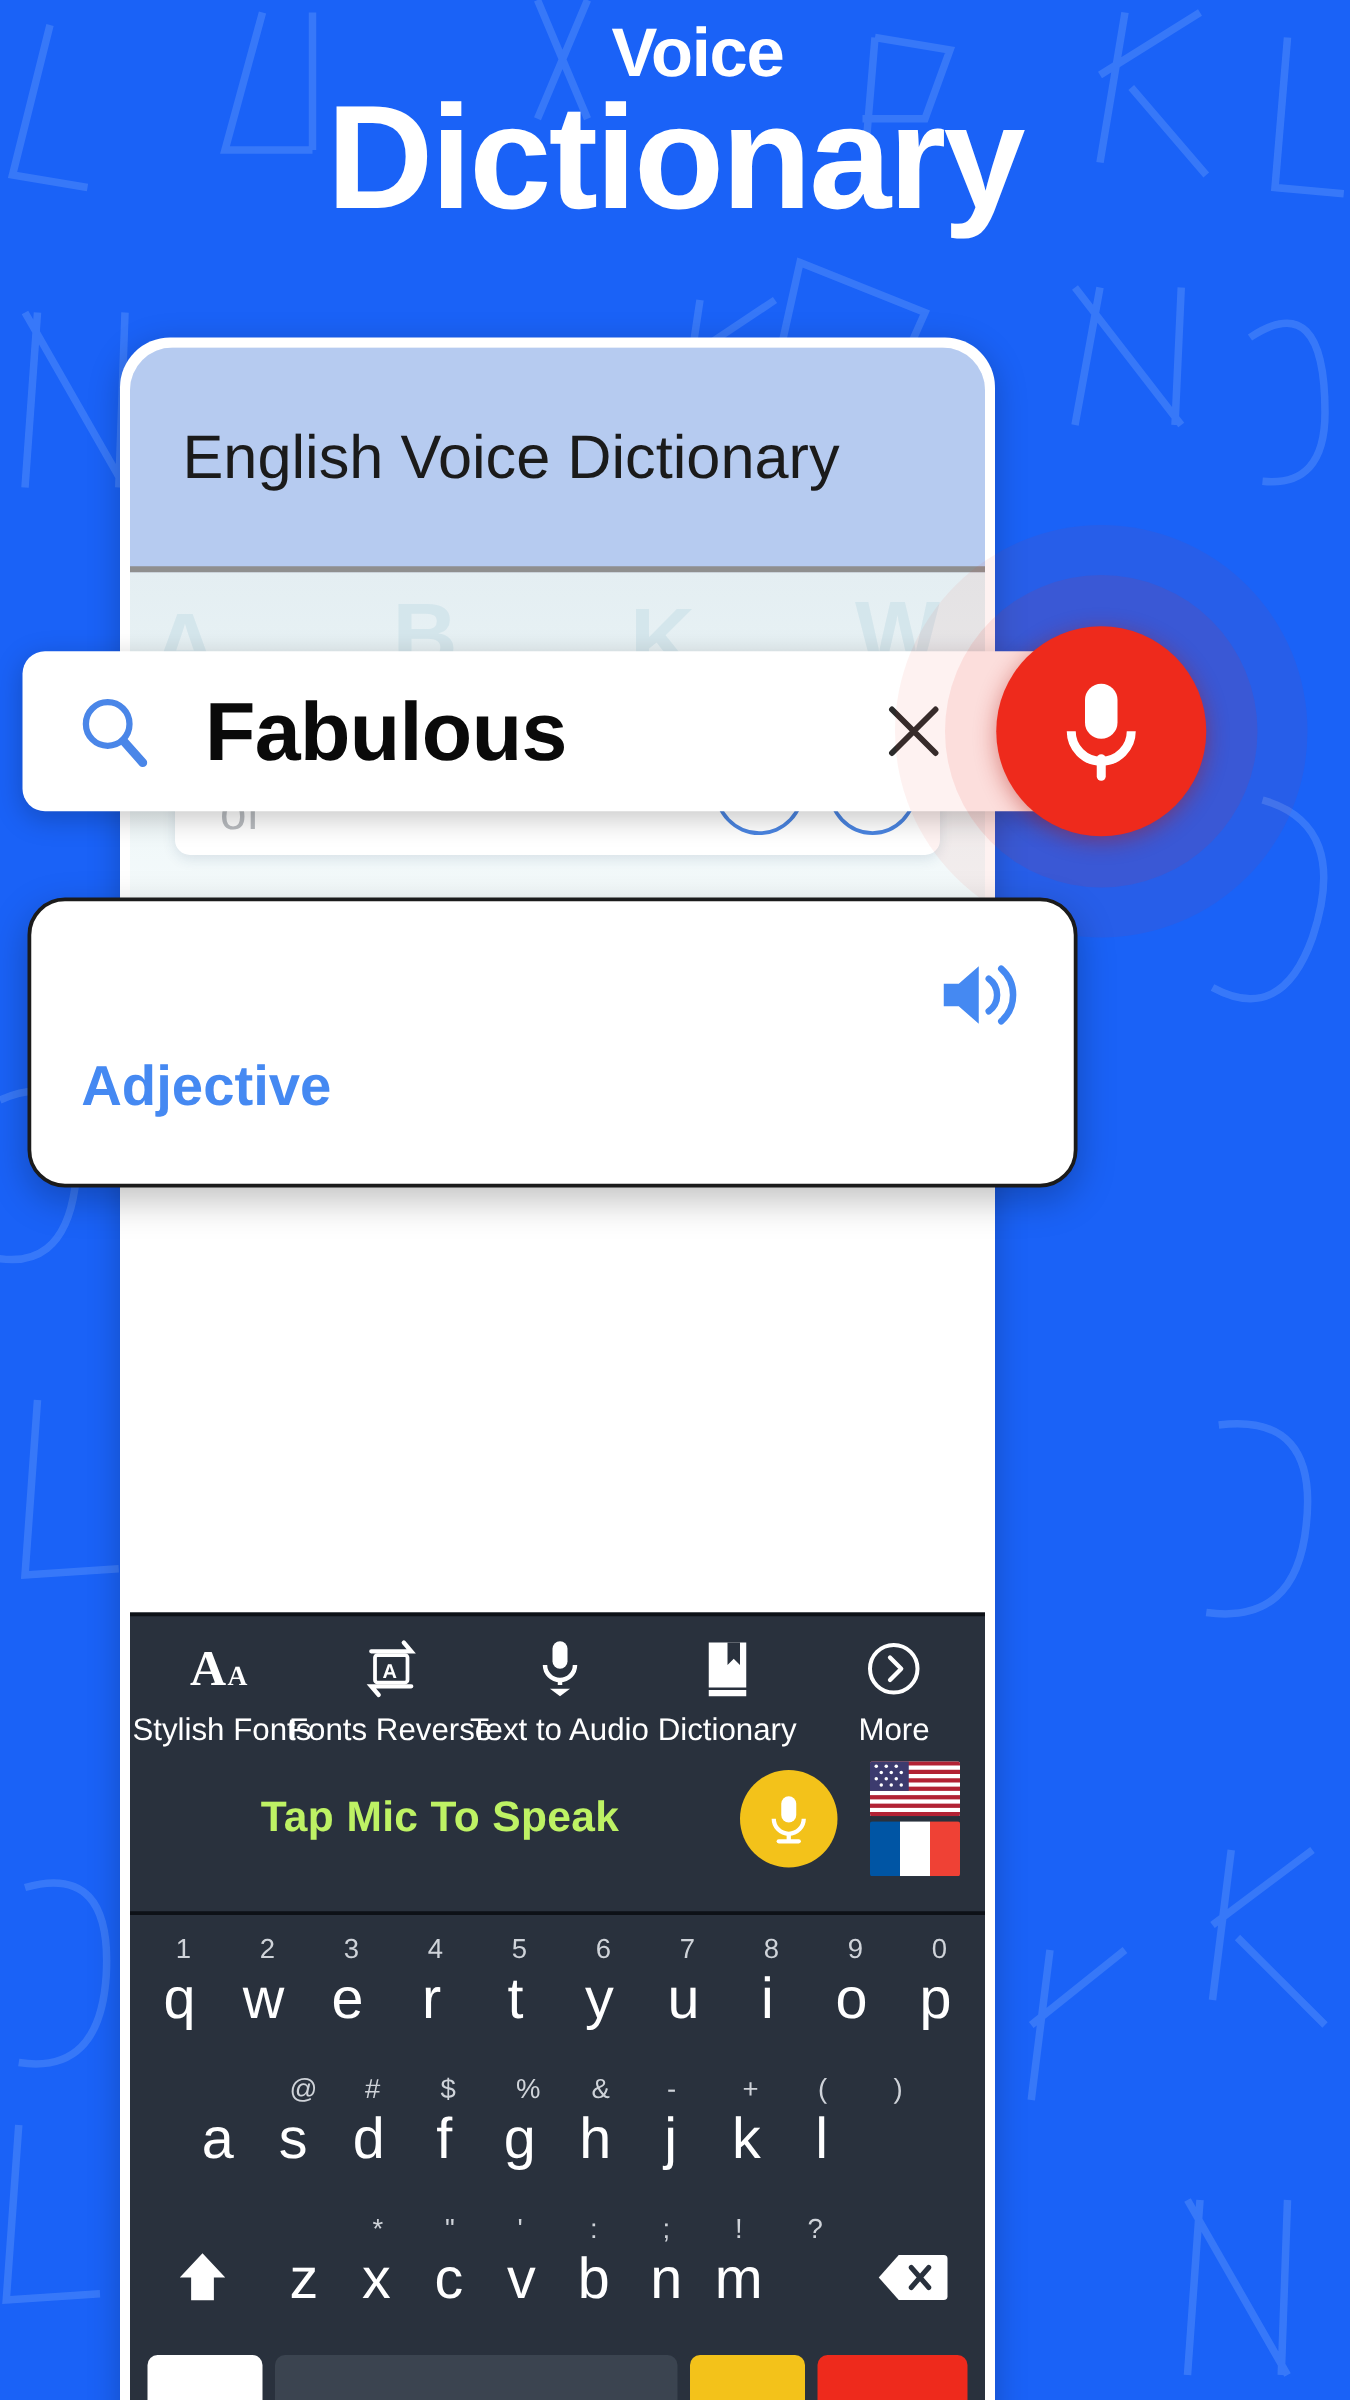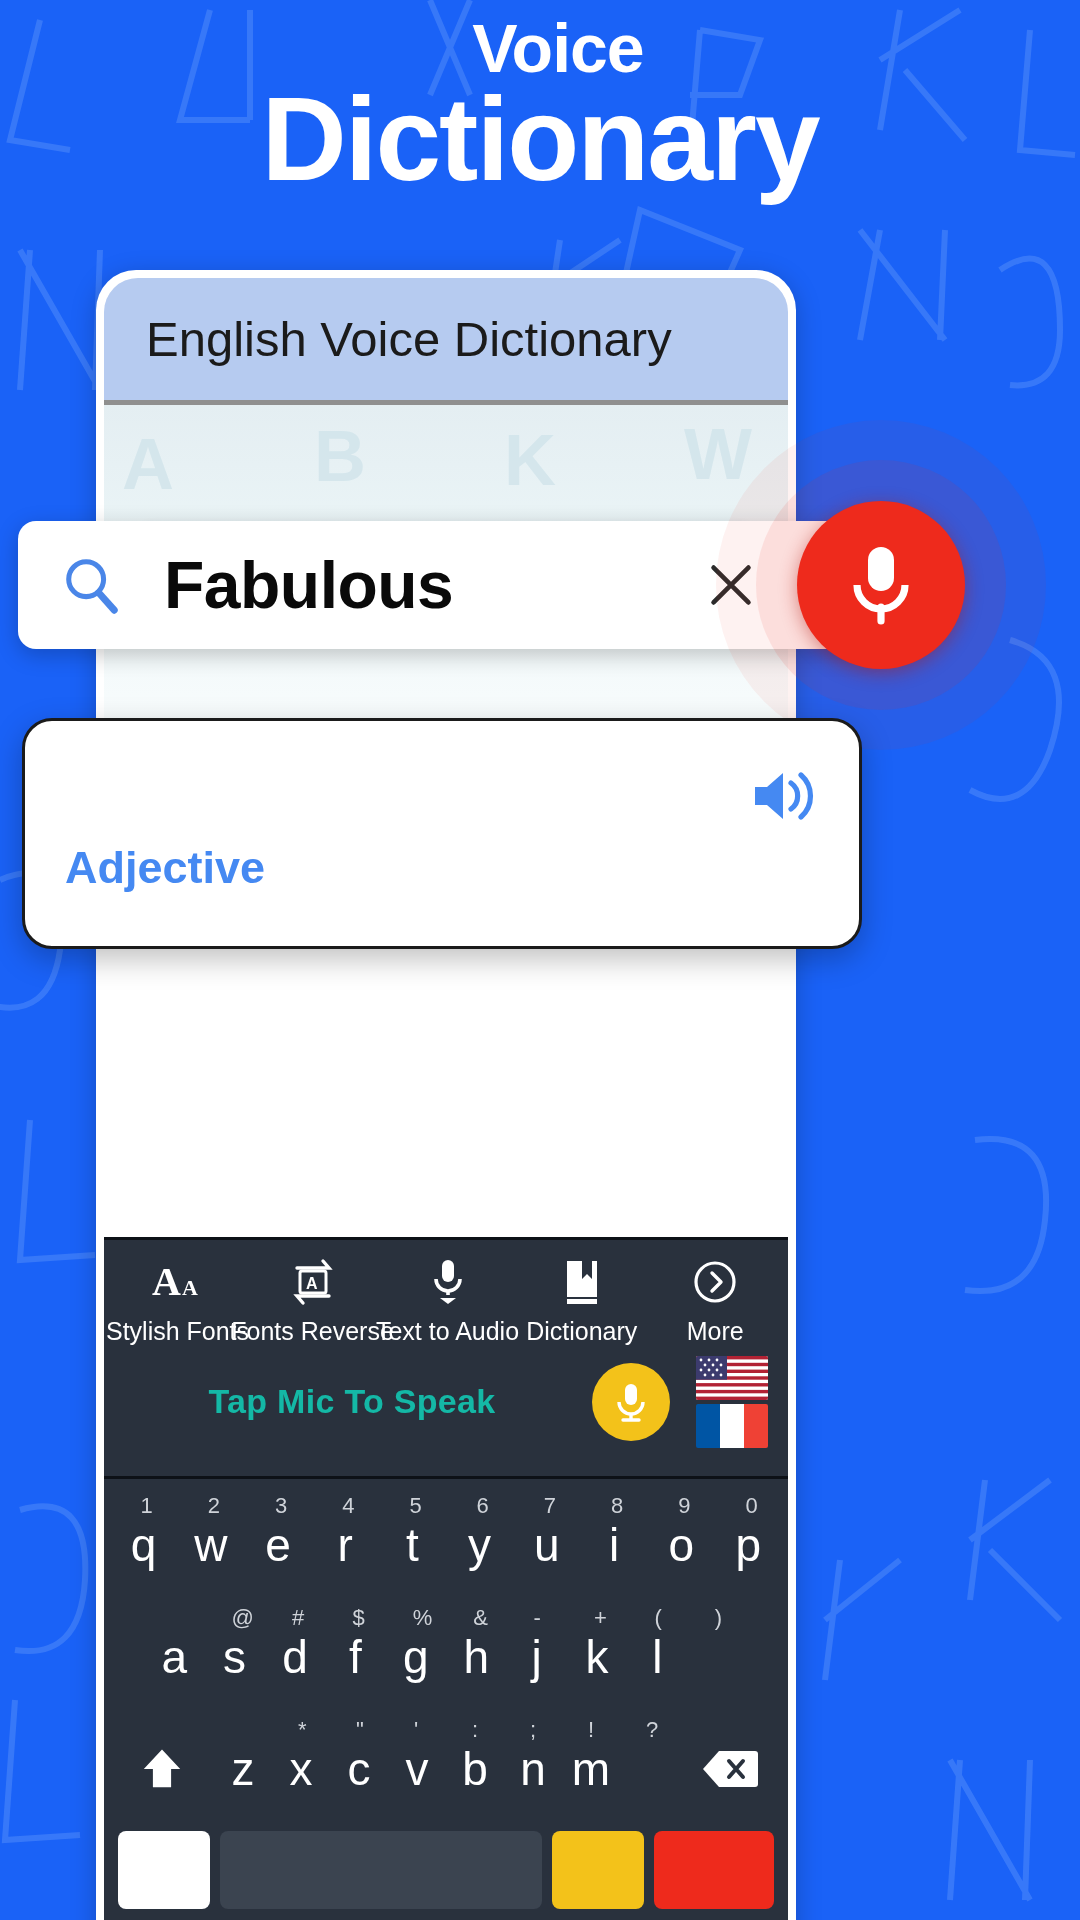--- a/index.html
+++ b/index.html
@@ -18,21 +18,21 @@
   }
   #bg svg { position: absolute; inset: 0; width: 100%; height: 100%; }
 
   
   #hero {
     position: absolute; left: 0; right: 0; top: 14px;
     text-align: center; z-index: 5;
   }
   #hero .l1 {
     display: block; color: #fff; font-weight: 700;
-    font-size: 68px; line-height: 1.02; letter-spacing: -1px; margin-left: 36px;
+    font-size: 55px; line-height: 1.02; letter-spacing: -1px; margin-left: 36px;
   }
   #hero .l2 {
     display: block; color: #fff; font-weight: 700;
     font-size: 118px; line-height: 1.02; letter-spacing: -2px;
     margin-top: -4px;
   }
 
   
   #phone {
     position: absolute;
@@ -44,21 +44,21 @@
     z-index: 6;
   }
   #phone-inner {
     position: absolute; left: 8px; right: 8px; top: 8px; bottom: 0;
     background: #eef3fb;
     border-radius: 34px 34px 0 0;
     overflow: hidden;
   }
   
   #appbar {
-    height: 127px;
+    height: 180px;
     background: #b6cbf0;
     display: flex; align-items: center;
     padding: 0 20px 0 42px;
     border-bottom: 5px solid #8f8f8f;
   }
   #appbar .title {
     color: #1b1b1b; font-size: 49px; font-weight: 400;
     white-space: nowrap;
   }
   
@@ -106,21 +106,21 @@
   .tool { display: flex; flex-direction: column; align-items: center; width: 135px; }
   .tool .ic { height: 52px; display:flex; align-items:center; justify-content:center; }
   .tool .tl { color: #fff; font-size: 25px; margin-top: 9px; white-space: nowrap; }
 
   .toolrow2 {
     display: flex; align-items: center;
     padding: 10px 14px 4px 18px; gap: 10px;
   }
   .toolrow2 .tool { width: 106px; }
   .toolrow2 .mid {
-    flex: 1; text-align: center; color: #14b8a6;
+    flex: 1; text-align: center; color: #bef264;
     font-size: 34px; font-weight: 600; letter-spacing: .3px;
     padding-bottom: 16px;
   }
   .micbtn {
     width: 78px; height: 78px; border-radius: 50%;
     background: #f3c21a; display:flex; align-items:center; justify-content:center;
     margin-bottom: 14px;
   }
   .flags { display:flex; flex-direction: column; gap:4px; margin: 0 6px 14px 16px; }
   .flag { width: 72px; height: 44px; border-radius: 2px; overflow: hidden; }

